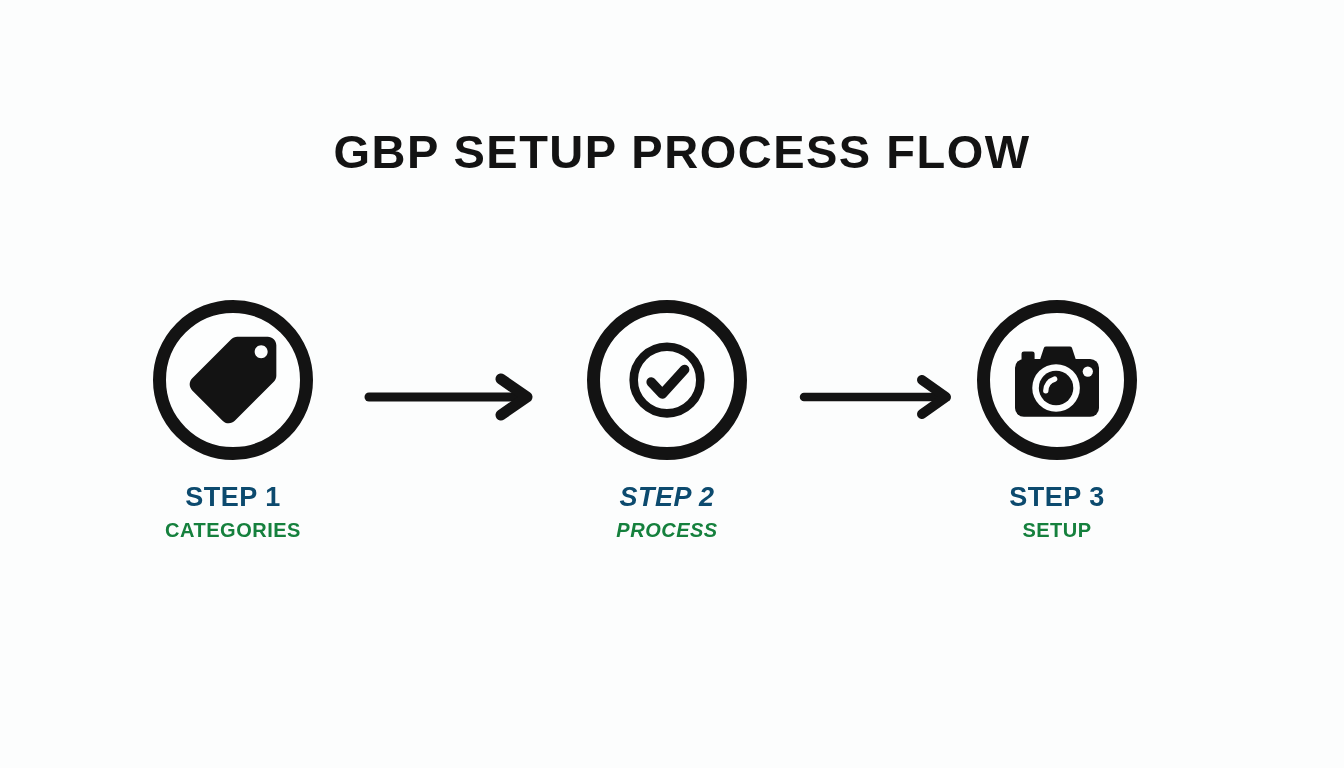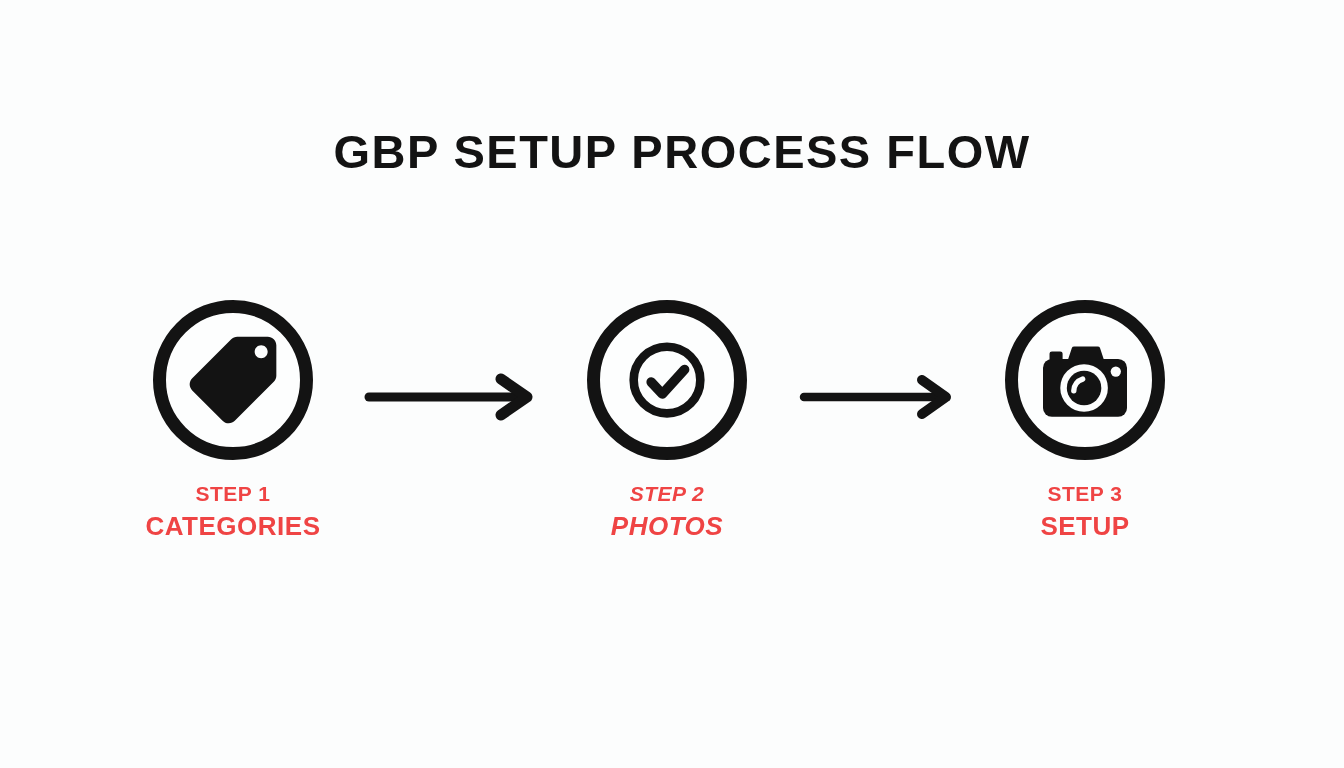--- a/index.html
+++ b/index.html
@@ -29,49 +29,49 @@
   .step-node {
     position: absolute;
     width: 280px;
     display: flex;
     flex-direction: column;
     align-items: center;
     top: 300px;
   }
   .step-node.s1 { left: 93px; }
   .step-node.s2 { left: 527px; font-style: italic; }
-  .step-node.s3 { left: 945px; }
+  .step-node.s3 { left: 917px; }
 
   .circle {
     width: 160px;
     height: 160px;
     border: 13px solid #131313;
     border-radius: 50%;
     background: #fdfefe;
     display: flex;
     align-items: center;
     justify-content: center;
   }
 
   .labels {
     margin-top: 20px;
     text-align: center;
   }
   .step-label {
-    font-size: 21px;
+    font-size: 27px;
     font-weight: 700;
     letter-spacing: 0.5px;
-    color: #ef4444;
+    color: #0c4a6e;
     line-height: 1.3;
   }
   .step-name {
-    font-size: 26px;
+    font-size: 20px;
     font-weight: 700;
     letter-spacing: 0.5px;
-    color: #ef4444;
+    color: #15803d;
     line-height: 1.25;
     margin-top: 3px;
   }
 
   .arrow {
     position: absolute;
     top: 372px;
     height: 50px;
   }
   .arrow.a1 { left: 362px; width: 178px; }
@@ -113,21 +113,21 @@
     <div class="circle">
       <span>
         <svg class="icon-svg" width="86" height="86" viewBox="0 0 24 24">
           <circle cx="12" cy="12" r="9.3" fill="none" stroke="#131313" stroke-width="2.4"></circle>
           <path d="M7.6 12.6 L10.7 15.9 L16.9 9.1" fill="none" stroke="#131313" stroke-width="2.7" stroke-linecap="round" stroke-linejoin="round"></path>
         </svg>
       </span>
     </div>
     <div class="labels">
       <div class="step-label">STEP 2</div>
-      <div class="step-name">PHOTOS</div>
+      <div class="step-name">PROCESS</div>
     </div>
   </div>
 
   <div class="arrow a2">
     <svg width="160" height="50" viewBox="0 0 160 50">
       <line x1="6" y1="25" x2="136" y2="25" stroke="#131313" stroke-width="8.5" stroke-linecap="round"></line>
       <path d="M124 8 L148 25 L124 42" fill="none" stroke="#131313" stroke-width="10" stroke-linecap="round" stroke-linejoin="round"></path>
     </svg>
   </div>
 

